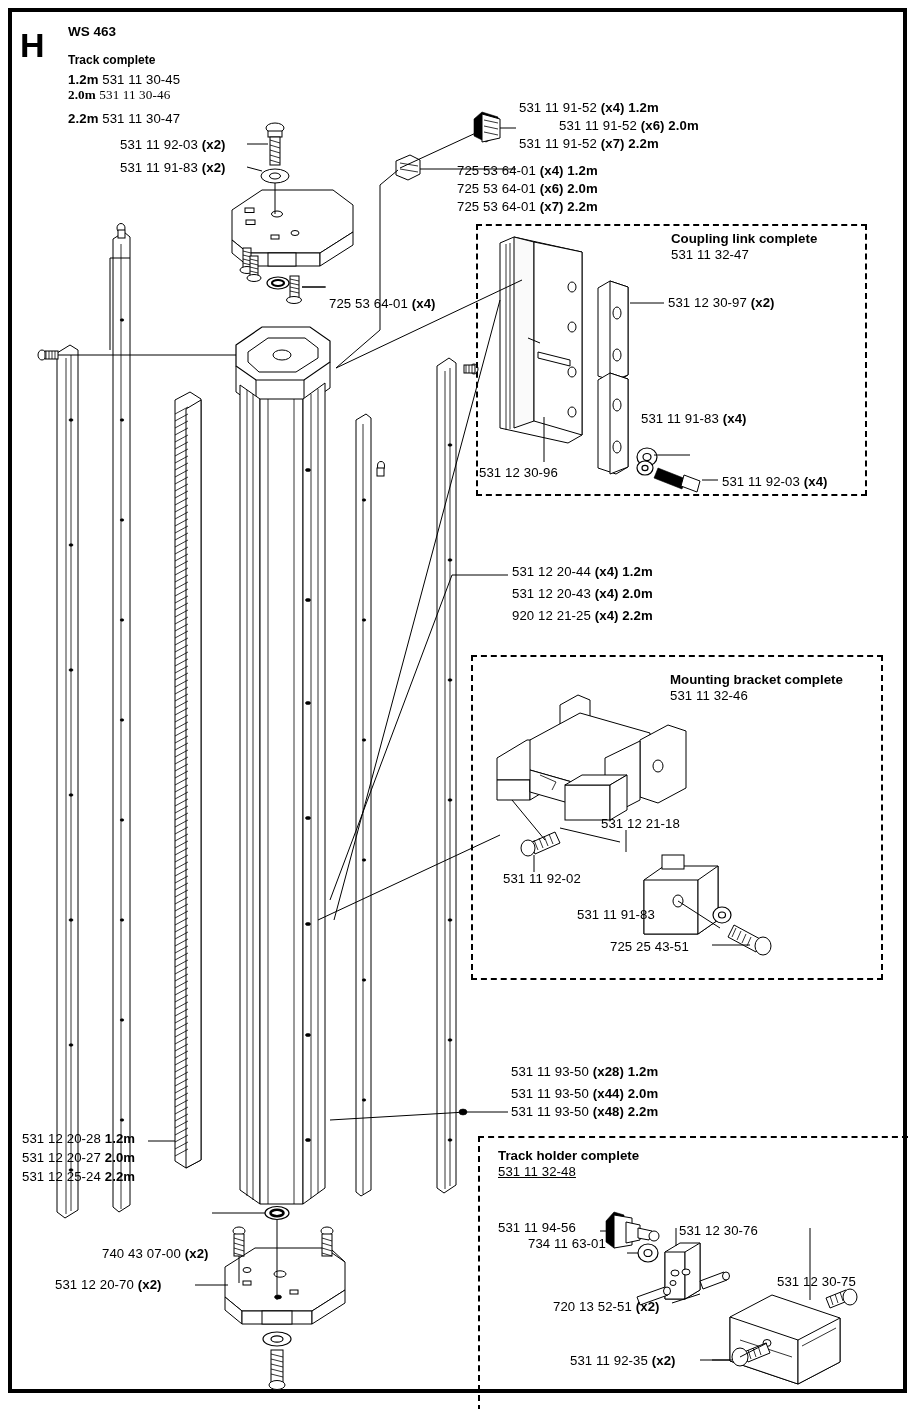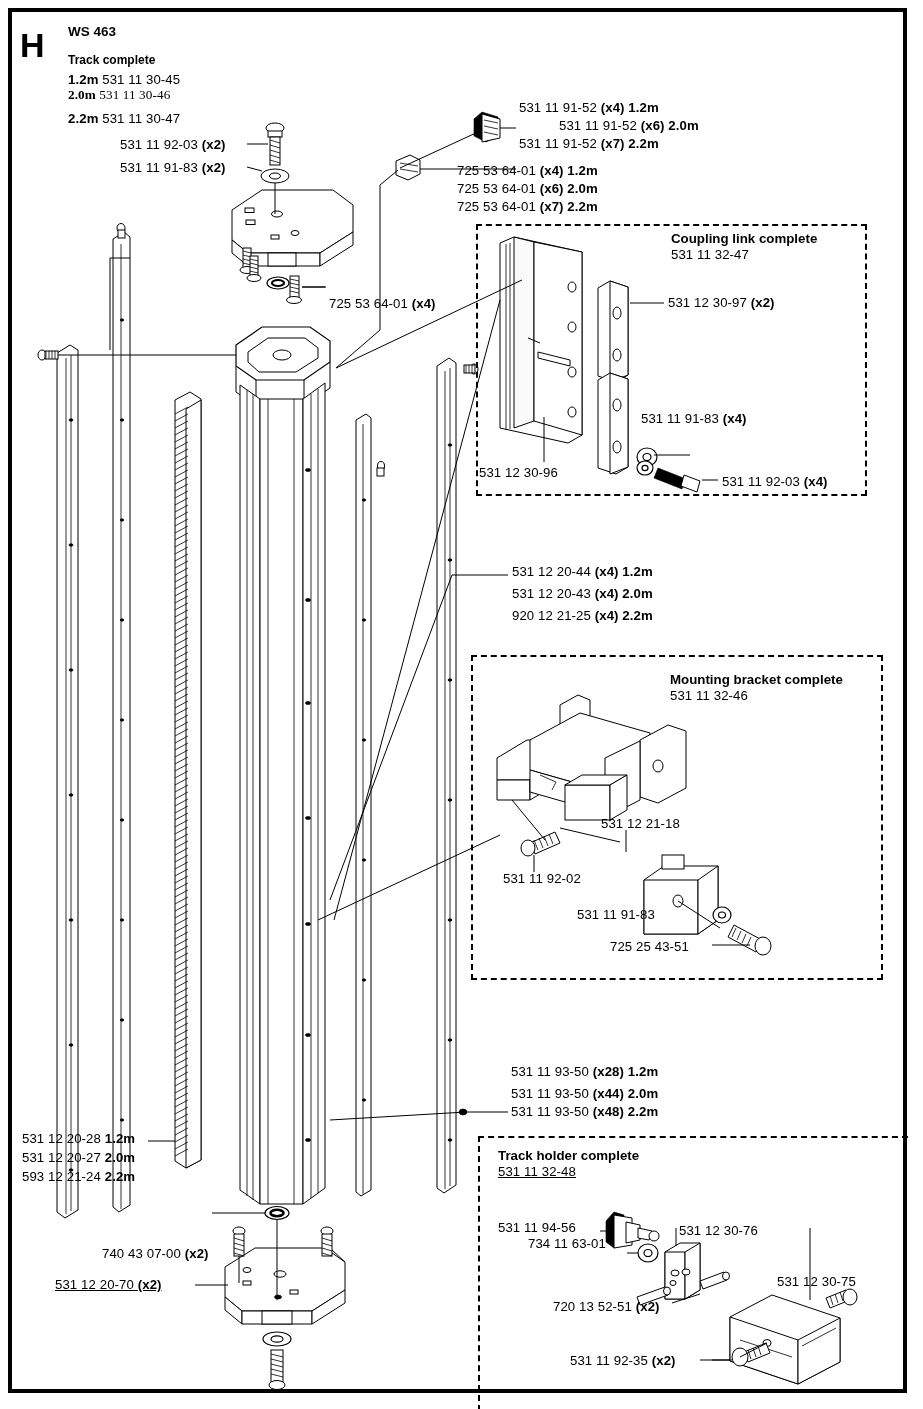--- a/index.html
+++ b/index.html
@@ -514,30 +514,30 @@
 
   <div class="lbl" style="left:22px;top:1131px;">
     <span>531 12 20-28</span>
     <span class="bd">1.2m</span>
   </div>
   <div class="lbl" style="left:22px;top:1150px;">
     <span>531 12 20-27</span>
     <span class="bd">2.0m</span>
   </div>
   <div class="lbl" style="left:22px;top:1169px;">
-    <span>593 12 21-24</span>
+    <span>531 12 25-24</span>
     <span class="bd">2.2m</span>
   </div>
 
   <div class="lbl" style="left:102px;top:1246px;">
     <span>740 43 07-00</span>
     <span class="bd">(x2)</span>
   </div>
 
-  <div class="lbl" style="left:55px;top:1277px;text-decoration:underline;">
+  <div class="lbl" style="left:55px;top:1277px;">
     <span>531 12 20-70</span>
     <span class="bd">(x2)</span>
   </div>
 
   <div class="dashbox" style="left:478px;top:1136px;width:430px;height:275px;border-right:none;"></div>
   <div class="hdr" style="left:498px;top:1148px;font-size:13.3px;">Track holder complete</div>
   <div class="lbl" style="left:498px;top:1164px;text-decoration:underline;">531 11 32-48</div>
 
   <div class="lbl" style="left:498px;top:1220px;">
     <span>531 11 94-56</span>

